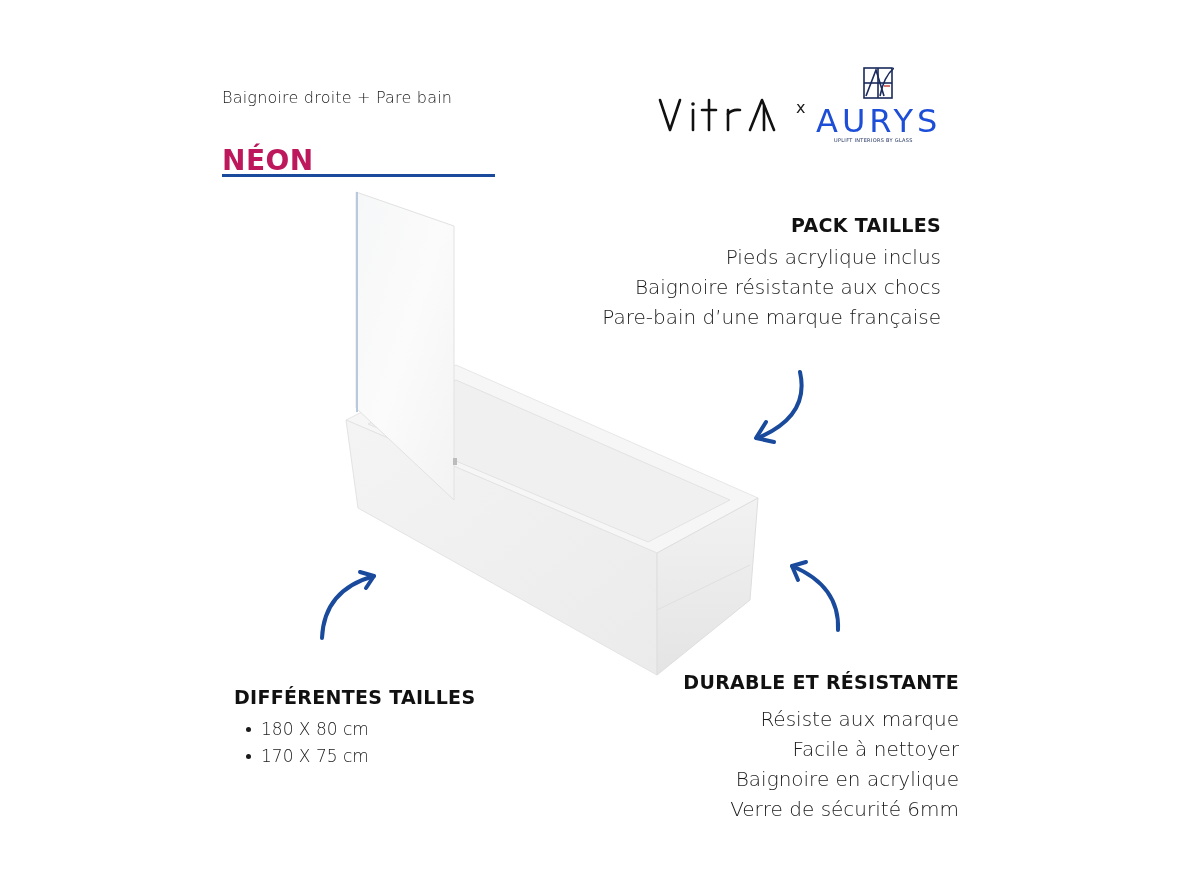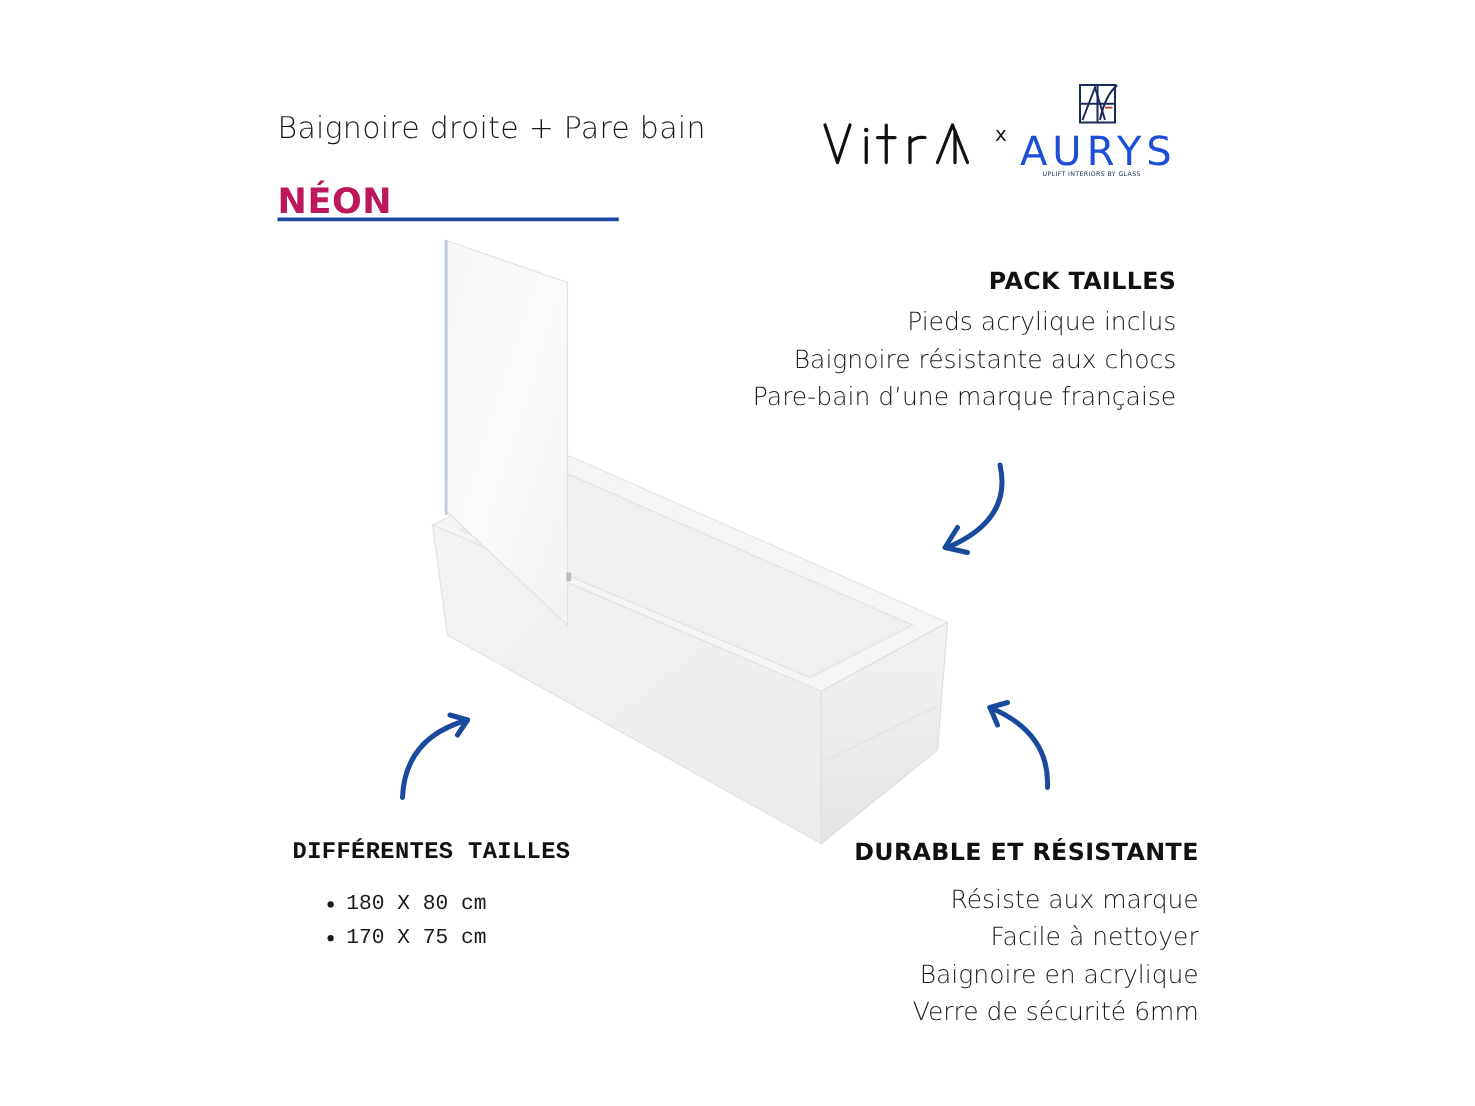--- a/index.html
+++ b/index.html
@@ -4,21 +4,21 @@
   <style>
     html, body { margin: 0; padding: 0; background: #ffffff; }
     body {
       width: 1180px; height: 885px; position: relative; overflow: hidden;
       font-family: "DejaVu Sans", sans-serif; color: #111111;
     }
     .abs { position: absolute; }
 
     
     .subtitle {
-      left: 222px; top: 88px; font-size: 24px; font-weight: 300;
+      left: 222px; top: 88px; font-size: 16px; font-weight: 300;
       color: #1a1a1a; letter-spacing: 0.2px; white-space: nowrap;
     }
     .product-name {
       left: 222px; top: 128px; font-size: 28px; font-weight: 700;
       color: #be185d; letter-spacing: 0.5px; margin-top: 16px;
     }
     .title-rule {
       left: 222px; top: 174px; width: 273px; height: 3px; background: #1a4a9c;
     }
 
@@ -43,23 +43,23 @@
       white-space: nowrap;
     }
     .line {
       font-size: 20px; font-weight: 300; color: #1a1a1a; line-height: 30px;
       white-space: nowrap;
     }
 
     .pack-block { right: 239px; top: 212px; }
     .pack-block .heading { line-height: 26px; margin-bottom: 4px; }
 
-    .sizes-block { left: 234px; top: 668px; font-family: Liberation Mono, monospace; }
+    .sizes-block { left: 234px; top: 684px; }
     .sizes-block .heading { line-height: 26px; margin-bottom: 6px; }
-    .sizes-block ul { margin: 16px; padding: 0; list-style: none; }
+    .sizes-block ul { margin: 0; padding: 0; list-style: none; }
     .sizes-block li {
       font-size: 17px; font-weight: 300; line-height: 27px; color: #1a1a1a;
       display: flex; align-items: center; white-space: nowrap;
     }
     .bullet {
       display: inline-block; width: 5px; height: 5px; border-radius: 50%;
       background: #1a1a1a; margin: 0 10px 0 12px;
     }
 
     .durable-block { right: 221px; top: 668px; }

